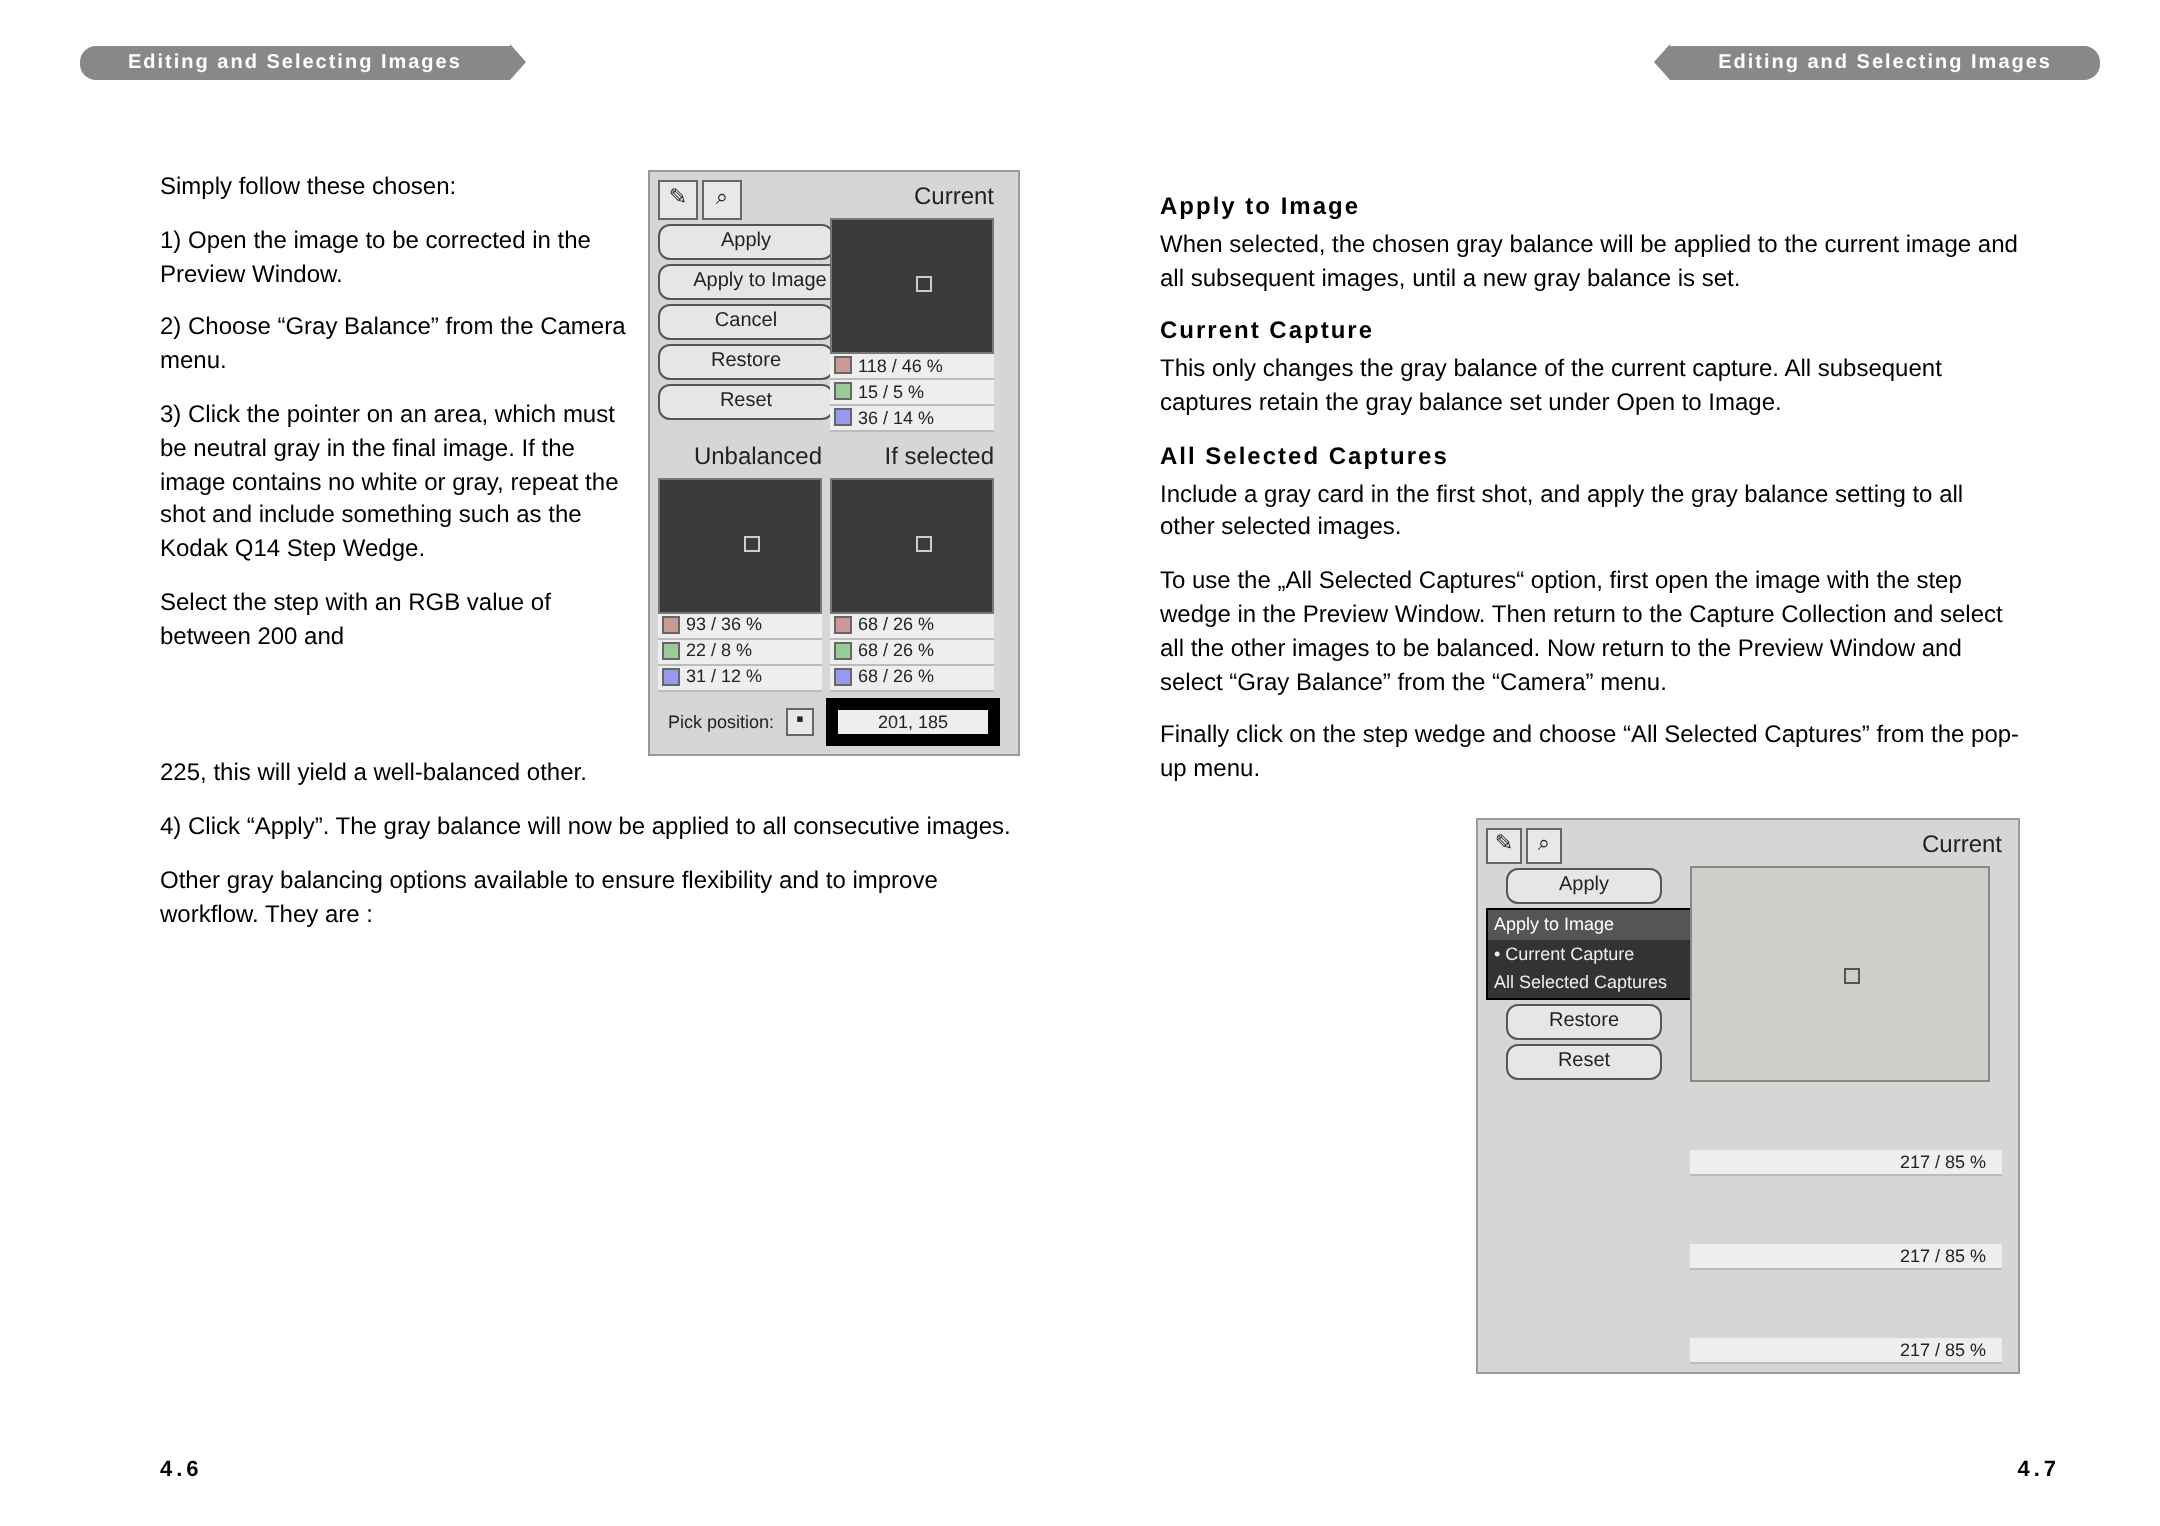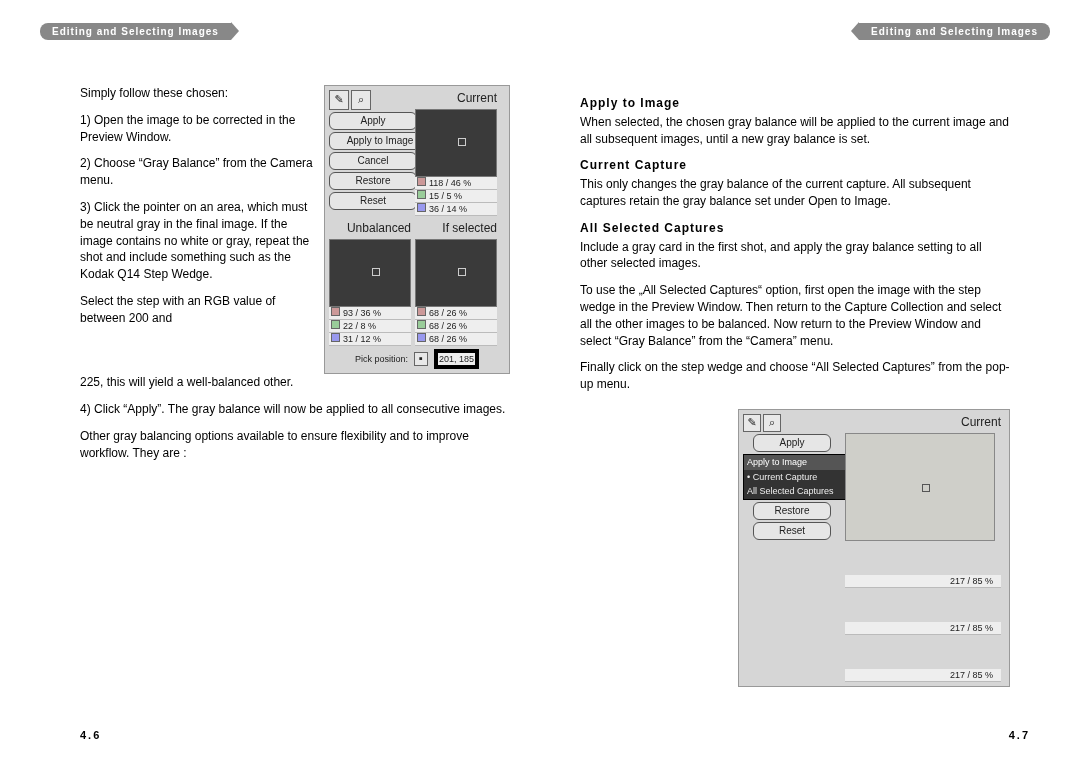--- a/index.html
+++ b/index.html
@@ -27,21 +27,21 @@
     align-items: center;
     font-size: 10px;
     font-weight: bold;
     letter-spacing: 1px;
     color: #fff;
   }
   .hb-left { left: 10px; }
   .hb-right { right: 10px; flex-direction: row-reverse; }
   .hb-pill {
     background: #888;
-    padding: 3px 12px;
+    padding: 3px 24px;
     border-radius: 8px 0 0 8px;
   }
   .hb-right .hb-pill { border-radius: 0 8px 8px 0; }
   .hb-notch {
     width: 0; height: 0;
     border-top: 9px solid transparent;
     border-bottom: 9px solid transparent;
     border-left: 8px solid #888;
   }
   .hb-right .hb-notch {
@@ -103,37 +103,37 @@
   .thumb::after {
     content: "";
     position: absolute;
     left: 42px; top: 28px;
     width: 6px; height: 6px;
     border: 1px solid #ccc;
   }
   .row2 { display: flex; gap: 4px; }
   .stat-col { width: 82px; }
   .stat-line {
-    display: flex; gap: 3px;
+    display: flex; align-items: center; gap: 3px;
     background: #eee;
     border-bottom: 1px solid #bbb;
     padding: 0 2px;
     font-size: 9px;
     height: 13px;
   }
   .swatch { width: 9px; height: 9px; border: 1px solid #666; }
   .sw-r { background: #cc9999; }
   .sw-g { background: #99cc99; }
   .sw-b { background: #9999ee; }
   .pick-row {
     display: flex; align-items: center; gap: 6px;
     font-size: 9px; margin-top: 3px;
     justify-content: center;
   }
-  .pick-box { border: 4px solid #000000; background: #eee; padding: 0 1px; }
+  .pick-box { border: 6px solid #000000; background: #eee; padding: 0 20px; }
   .page-num {
     position: absolute;
     bottom: 22px;
     font-weight: bold;
     letter-spacing: 2px;
     font-size: 11px;
   }
   .pn-left { left: 50px; }
   .pn-right { right: 30px; }
 

